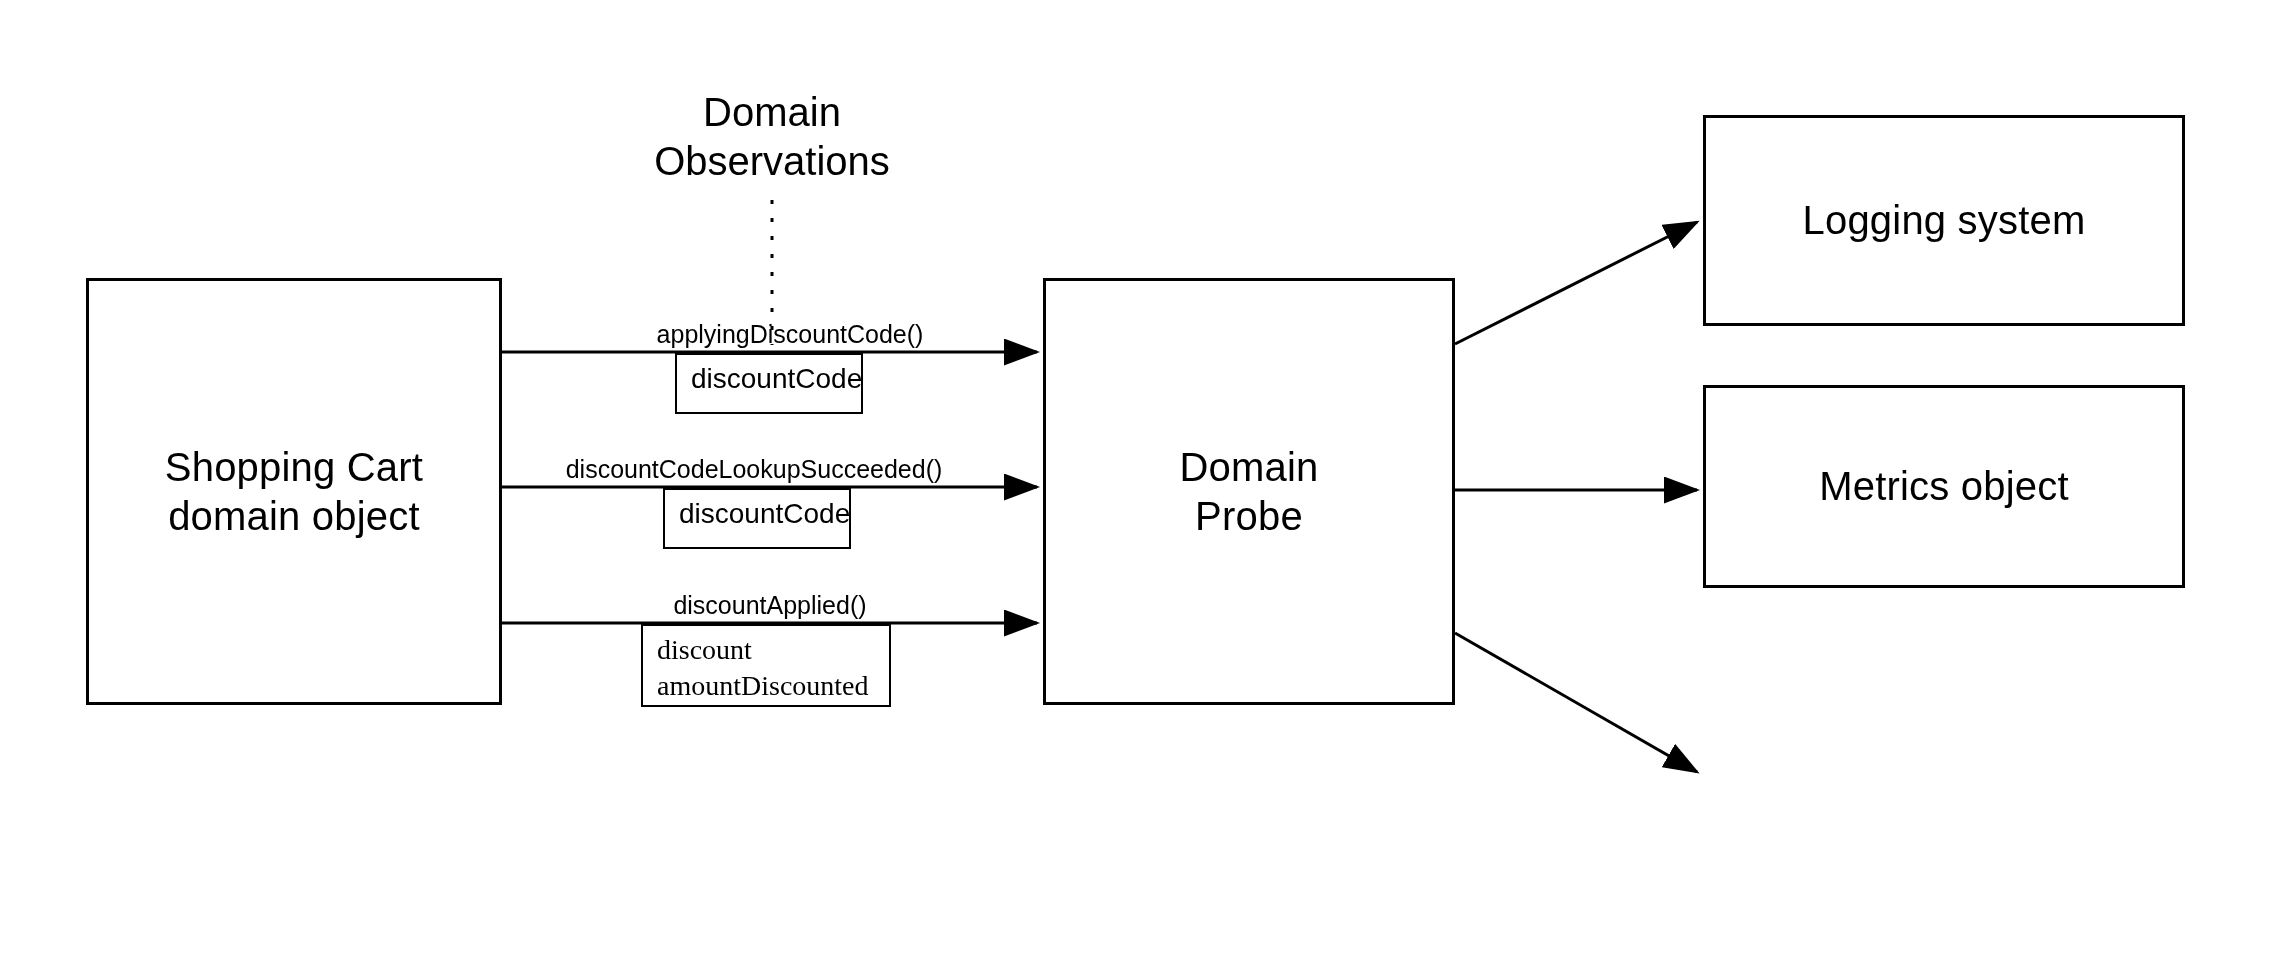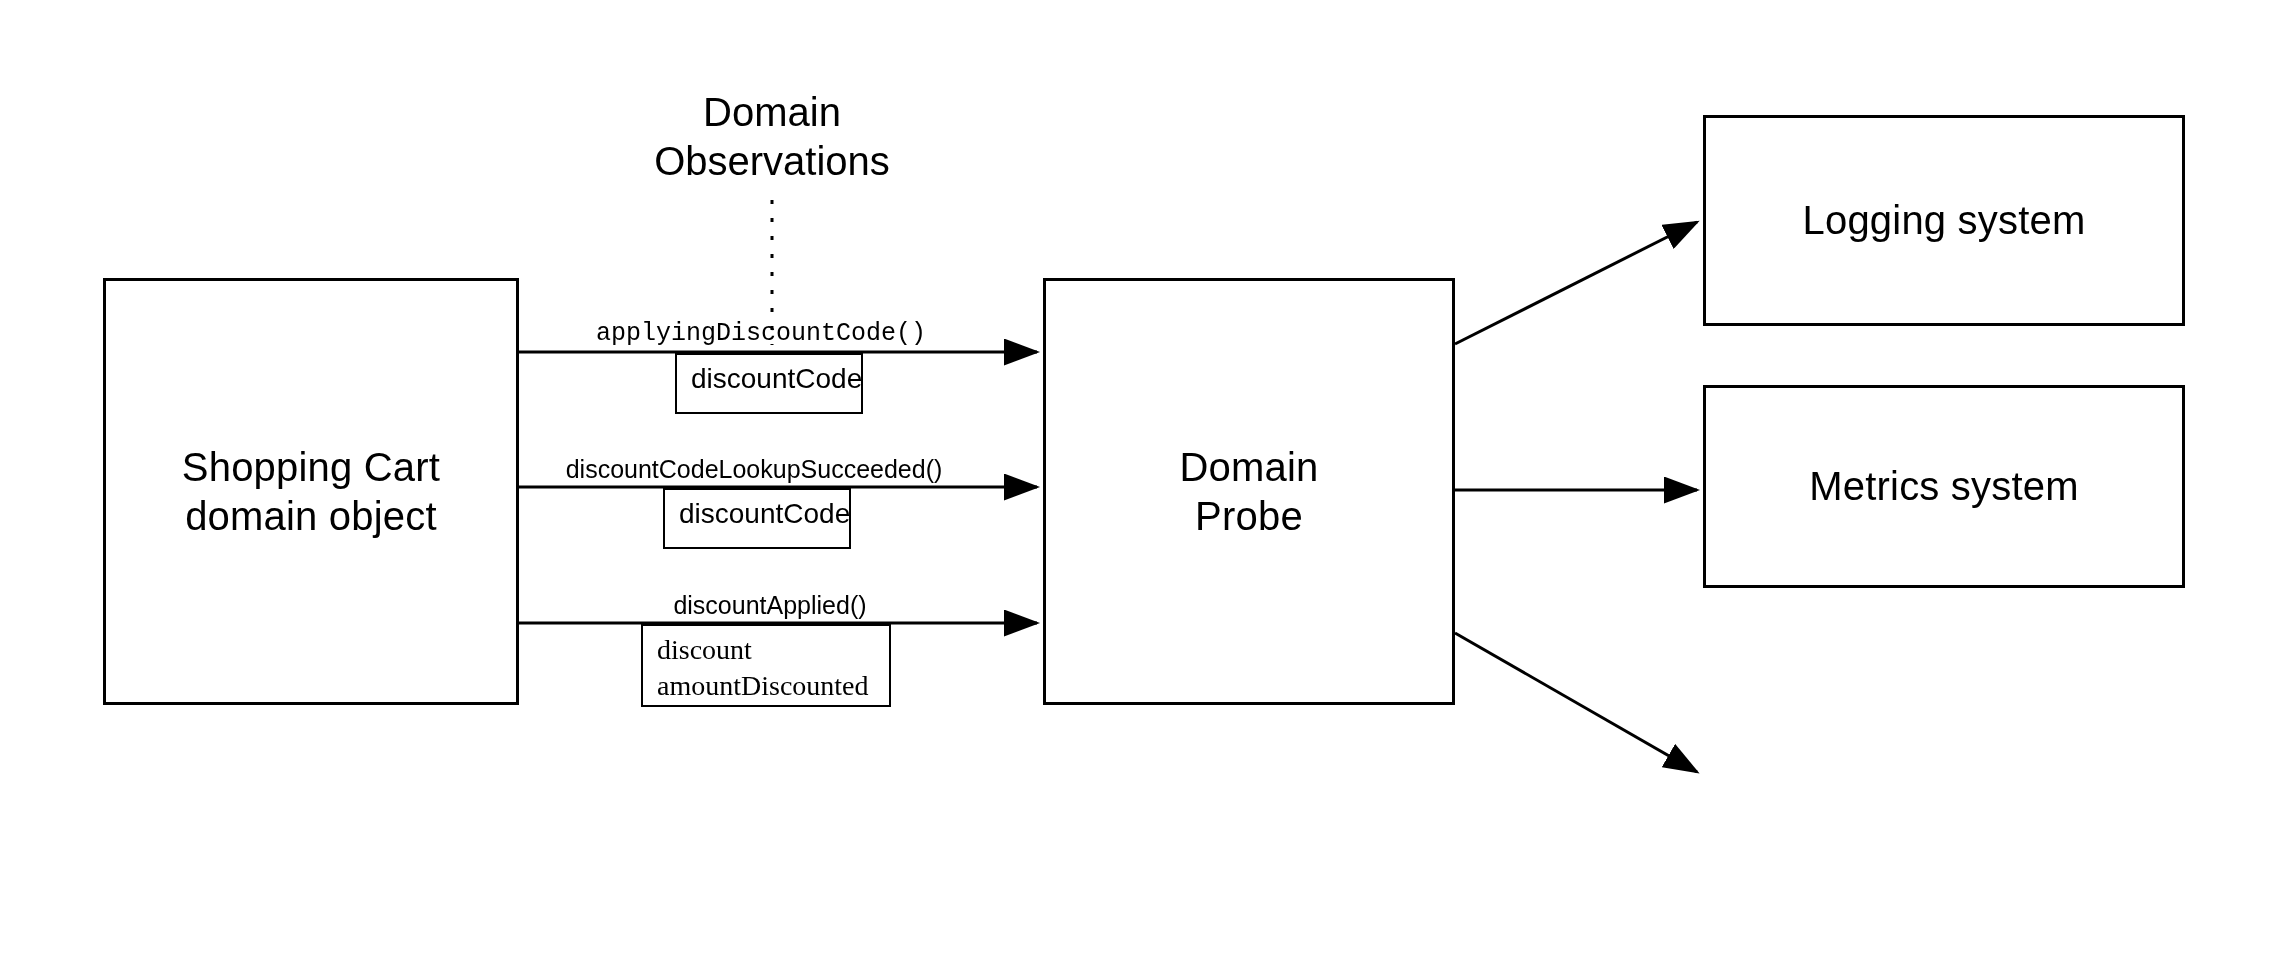--- a/index.html
+++ b/index.html
@@ -42,21 +42,21 @@
     display: block;
   }
   .big-node {
     font-size: 40px;
     font-weight: 400;
     letter-spacing: 0.2px;
   }
 
   
   #node-shopping-cart {
-    left: 86px;  top: 278px;  width: 416px;  height: 427px; margin-left: 17px;
+    left: 86px;  top: 278px;  width: 416px;  height: 427px;
   }
   #node-domain-probe {
     left: 1043px; top: 278px; width: 412px; height: 427px;
   }
   #node-logging-system {
     left: 1703px; top: 115px; width: 482px; height: 211px; text-align: right;
   }
   #node-metrics-system {
     left: 1703px; top: 385px; width: 482px; height: 203px;
   }
@@ -95,21 +95,21 @@
   #payload-3 { left: 641px; top: 624px; width: 250px; height: 83px; }
 
   
   .message-label {
     position: absolute;
     font-size: 25px;
     line-height: 1.2;
     white-space: nowrap;
     text-align: center;
   }
-  #message-label-1 { left: 596px; top: 319px; width: 300px; font-family: Liberation Mono, monospace; }
+  #message-label-1 { left: 640px; top: 319px; width: 300px; }
   #message-label-2 { left: 554px; top: 454px; width: 400px; }
   #message-label-3 { left: 640px; top: 590px; width: 260px; }
 </style>
 </head>
 <body>
 
 <div id="canvas">
 
   <svg id="wires" viewBox="0 0 2269 969" xmlns="http://www.w3.org/2000/svg">
     <defs>
@@ -140,21 +140,21 @@
   <div class="node big-node" id="node-domain-probe">
     <span class="node-label">Domain
 Probe</span>
   </div>
 
   <div class="node big-node" id="node-logging-system">
     <span class="node-label">Logging system</span>
   </div>
 
   <div class="node big-node" id="node-metrics-system">
-    <span class="node-label">Metrics system</span>
+    <span class="node-label">Metrics object</span>
   </div>
 
 
   <div class="message-label" id="message-label-1">applyingDiscountCode()</div>
   <div class="message-label" id="message-label-2">discountCodeLookupSucceeded()</div>
   <div class="message-label" id="message-label-3">discountApplied()</div>
 
   <div class="payload-box centered" id="payload-1">discountCode</div>
   <div class="payload-box centered" id="payload-2">discountCode</div>
   <div class="payload-box leftish" id="payload-3">discount

